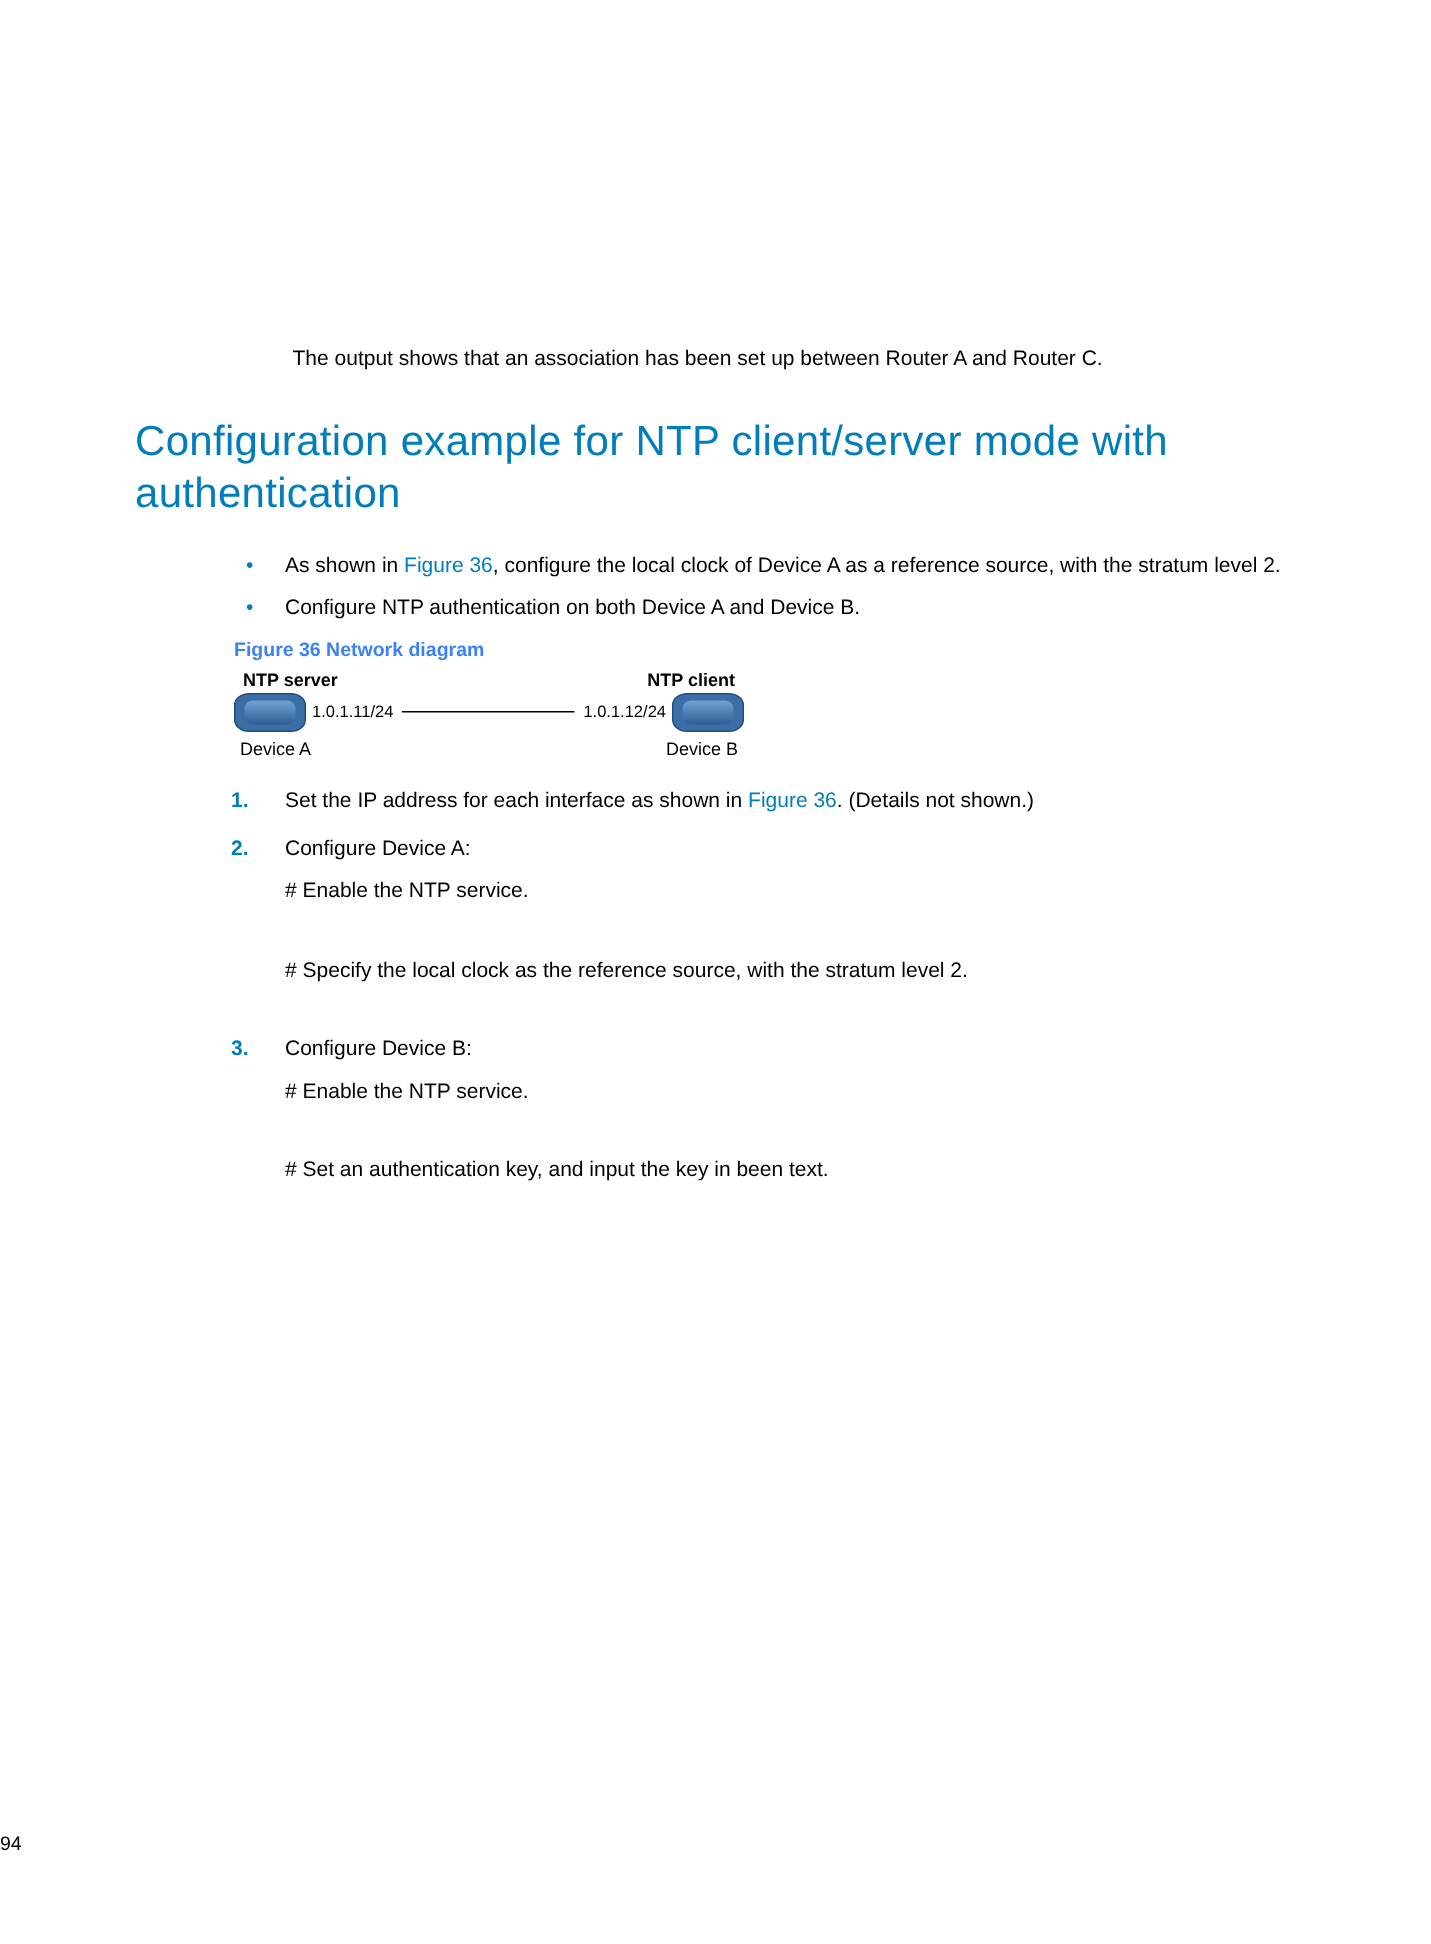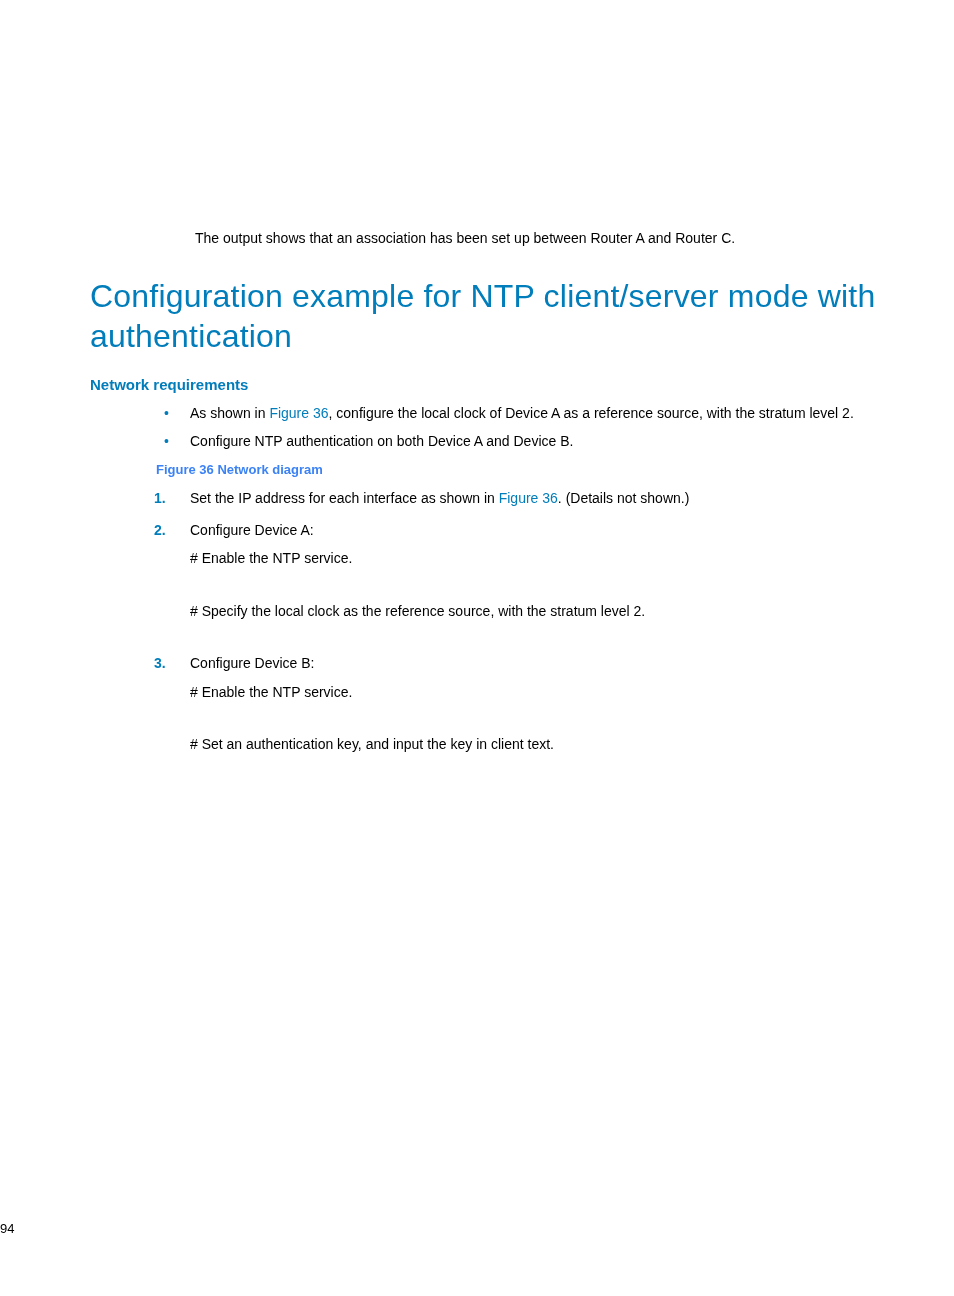--- a/index.html
+++ b/index.html
@@ -17,21 +17,21 @@
   .page {
     padding: 90px 74px 0 90px;
   }
   .intro {
     margin: 140px 0 30px 105px;
     font-size: 14px;
   }
   h1.section {
     color: #007dba;
     font-weight: 300;
-    font-size: 32px;
+    font-size: 28px;
     line-height: 1.25;
     margin: 18px 0 20px 0;
     letter-spacing: 0.2px;
   }
   h2.sub {
     color: #007dba;
     font-weight: bold;
     font-size: 15px;
     margin: 18px 0 10px 0;
   }
@@ -144,44 +144,60 @@
 </style>
 </head>
 <body>
 
 <div class="page">
 
   <p class="intro">The output shows that an association has been set up between Router A and Router C.</p>
 
   <h1 class="section">Configuration example for NTP client/server mode with authentication</h1>
 
-  <h2 class="sub">Network requirements</h2>
 
   <ul class="bullets">
     <li>
       <span>As shown in </span><span class="link">Figure 36</span><span>, configure the local clock of Device A as a reference source, with the stratum level 2.</span>
     </li>
     <li>Configure NTP authentication on both Device A and Device B.</li>
   </ul>
 
   <div class="fig-caption">Figure 36 Network diagram</div>
 
+  <div class="diagram">
+    <div class="dia-top">
+      <span>NTP server</span>
+      <span>NTP client</span>
+    </div>
+    <div class="dia-mid">
+      <span class="router"></span>
+      <span class="ip-left">1.0.1.11/24</span>
+      <span class="wire"></span>
+      <span class="ip-right">1.0.1.12/24</span>
+      <span class="router"></span>
+    </div>
+    <div class="dia-bottom">
+      <span>Device A</span>
+      <span>Device B</span>
+    </div>
+  </div>
 
 
   <ol class="steps">
     <li>
       <span>Set the IP address for each interface as shown in </span><span class="link">Figure 36</span><span>. (Details not shown.)</span>
     </li>
     <li>
       <div>Configure Device A:</div>
       <div class="substep"># Enable the NTP service.</div>
       <div class="substep"># Specify the local clock as the reference source, with the stratum level 2.</div>
     </li>
     <li>
       <div>Configure Device B:</div>
       <div class="substep"># Enable the NTP service.</div>
-      <div class="substep"># Set an authentication key, and input the key in client text.</div>
+      <div class="substep"># Set an authentication key, and input the key in been text.</div>
     </li>
   </ol>
 
 </div>
 
 <div class="page-number">94</div>
 
 </body></html>

